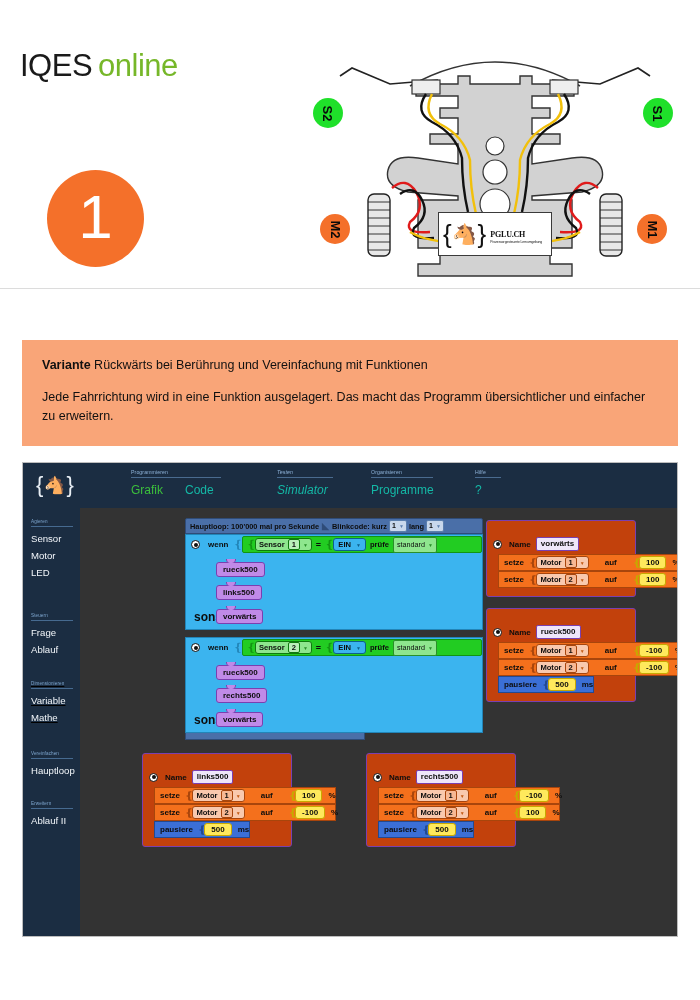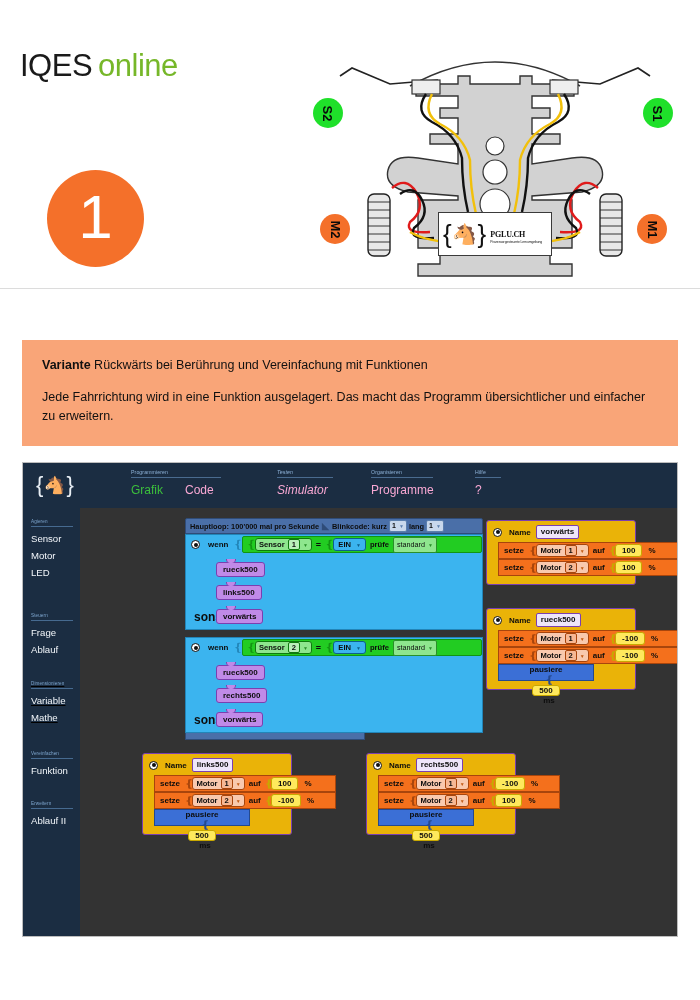--- a/index.html
+++ b/index.html
@@ -79,21 +79,21 @@
   #logo-horse .br { font-size:22px; line-height:1; font-weight:300; }
   #logo-horse .hs { font-size:17px; line-height:1; margin:0 1px; }
 
   .nav-group { position:absolute; top:6px; }
   .nav-cap {
     font-size:5.2px; color:#8fb3d9; letter-spacing:0.1px;
     border-bottom:1px solid #4a6b8f; padding-bottom:2px; display:block;
   }
   .nav-row { margin-top:5px; display:flex; }
   .nav-item {
-    font-size:12px; color:#f9a8d4; font-weight:400;
+    font-size:12px; color:#14b8a6; font-weight:400;
     font-family:"Liberation Sans", sans-serif;
   }
   .nav-item.active { color:#3cbf3c; }
 
   
   .side-sec { position:absolute; left:8px; width:42px; }
   .side-cap {
     font-size:4.6px; color:#7ea6cf; letter-spacing:0.1px;
     border-bottom:1px solid #466a90; padding-bottom:2px; display:block;
   }
@@ -166,22 +166,22 @@
   }
   .call-blk::before {
     content:""; position:absolute; left:9px; top:-4px; width:8px; height:4px;
     background:#c08ae8; border-left:1.6px solid #7a3fb0; border-right:1.6px solid #7a3fb0;
     border-radius:0 0 4px 4px;
   }
   .sonst { font-size:12px; font-weight:700; color:#0d0d0d; }
 
   
   .fn {
-    background:#eab308; border:1.6px solid #7a3fb0; border-radius:3px;
-    padding:4px 0 8px 0; position:absolute;
+    background:#c2410c; border:1.6px solid #7a3fb0; border-radius:3px;
+    padding:16px 0 8px 0; position:absolute;
   }
   .fn-head { display:flex; align-items:center; height:14px; padding-left:6px; }
   .fn-name-lbl { font-size:8px; font-weight:700; color:#0d0d0d; margin:0 5px 0 7px; }
   .fn-name-val {
     background:#efe6fa; border:1px solid #7a3fb0; border-radius:2px;
     font-size:8px; font-weight:700; color:#0d0d0d; padding:0 4px; line-height:12px;
   }
   .fn-body { margin-left:11px; margin-top:3px; }
 
   .setze {
@@ -189,34 +189,34 @@
     height:17px; display:flex; align-items:center; padding:0 5px;
     font-size:8px; font-weight:700; color:#0d0d0d;
   }
   .setze .motor {
     background:#f9c9ae; border:1.6px solid #a8450c; border-radius:3px;
     font-size:7.6px; padding:0 3px; height:13px;
     display:inline-flex; align-items:center; gap:3px;
   }
   .setze .motor .num { background:#f7b894; border:1px solid #a8450c; border-radius:2px; padding:0 3px; }
   .setze .motor .car { color:#c25a14; font-size:5px; }
-  .setze .auf { margin:0 4px; }
+  .setze .auf { margin:0 16px; }
   .setze .numbox {
     background:#ffe95c; border:1.6px solid #c8a800; border-radius:3px;
     font-size:8px; font-weight:700; color:#0d0d0d;
     padding:0 6px; height:13px; display:inline-flex; align-items:center;
   }
   .setze .pct { margin-left:6px; }
   .orange-plug { color:#a8450c; font-size:10px; margin-right:-1px; }
   .yellow-plug { color:#c8a800; font-size:10px; margin-right:-2px; }
 
   .pause {
     background:#3b6fd6; border:1px solid #24498f;
     height:17px; display:flex; align-items:center; padding:0 5px;
-    font-size:8px; font-weight:700; color:#0d0d0d;flex-direction:column;
+    font-size:8px; font-weight:700; color:#0d0d0d;
   }
   .pause .numbox {
     background:#ffe95c; border:1.6px solid #c8a800; border-radius:3px;
     font-size:8px; font-weight:700; color:#0d0d0d;
     padding:0 6px; height:13px; display:inline-flex; align-items:center;
   }
   .pause .ms { margin-left:6px; }
   .blue-plug { color:#24498f; font-size:10px; margin-right:-2px; }
 </style>
 </head>
@@ -373,21 +373,21 @@
   </div>
 
   <div class="side-sec" style="top:218px;text-decoration:underline;">
     <span class="side-cap">Dimensionieren</span>
     <div class="side-item">Variable</div>
     <div class="side-item">Mathe</div>
   </div>
 
   <div class="side-sec" style="top:288px;">
     <span class="side-cap">Vereinfachen</span>
-    <div class="side-item">Funktion</div>
+    <div class="side-item">Hauptloop</div>
   </div>
 
   <div class="side-sec" style="top:338px;">
     <span class="side-cap">Erweitern</span>
     <div class="side-item">Ablauf II</div>
   </div>
 
   <div id="canvas">
 
     <div class="blk" id="loop-wrap">

